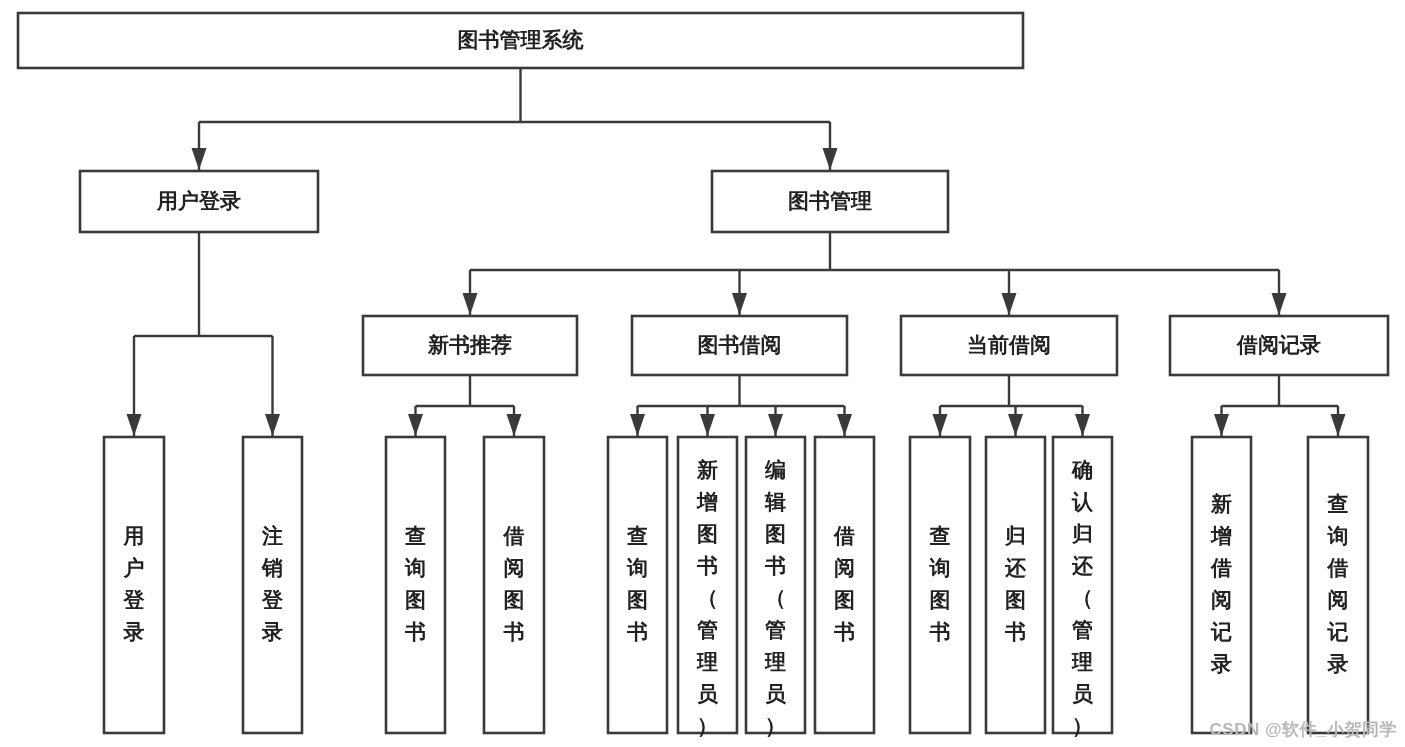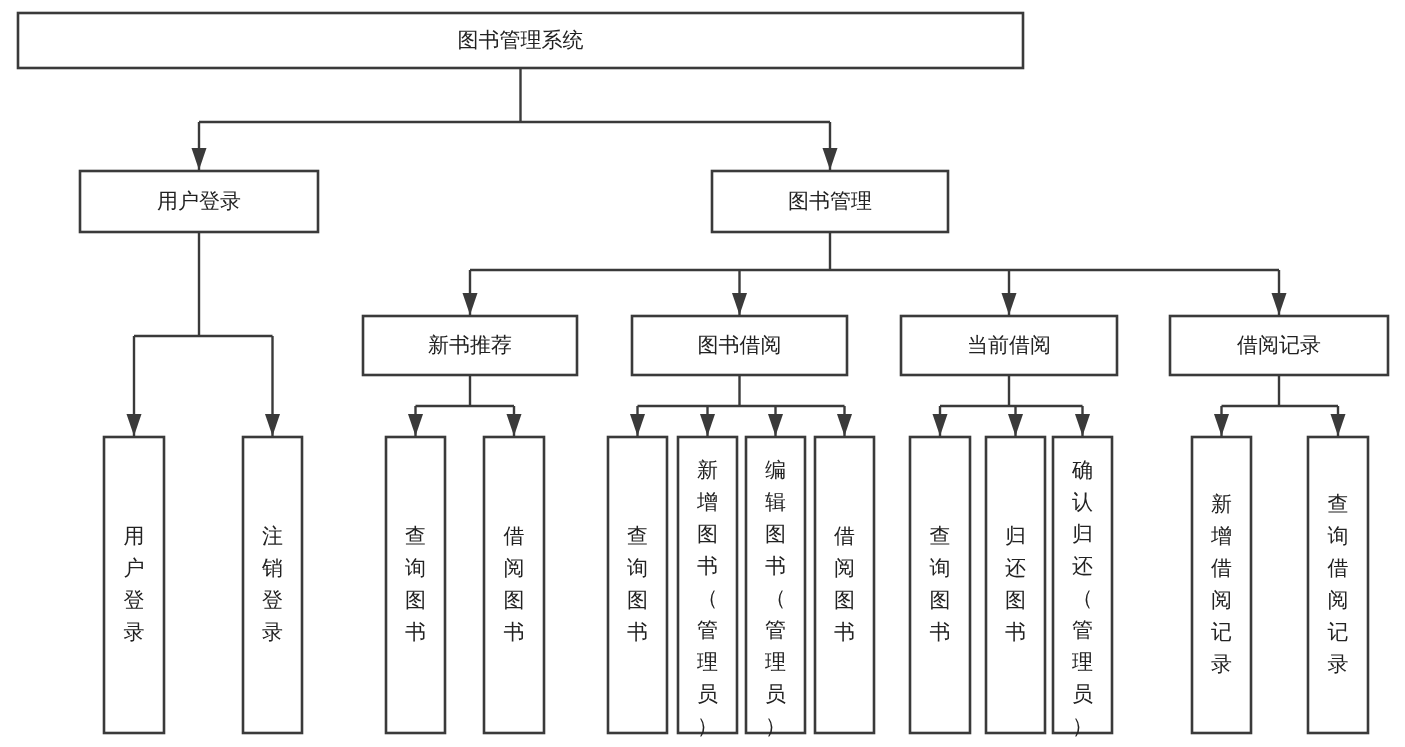--- a/index.html
+++ b/index.html
@@ -11,20 +11,21 @@
     width: 1405px;
     height: 747px;
     font-family: "Liberation Sans", "DejaVu Sans", sans-serif;
     overflow: hidden;
     position: relative;
   }
   #diagram-root {
     position: relative;
     width: 1405px;
     height: 747px;
+    font-weight: bold;
   }
   svg.flow {
     position: absolute;
     top: 0;
     left: 0;
     width: 1405px;
     height: 747px;
     display: block;
   }
   .node-rect {
@@ -198,14 +199,15 @@
           <rect x="1192" y="437" width="59" height="296" class="node-rect"></rect>
           <text x="1221.5" y="0" class="node-label" font-size="21"><tspan x="1221.5" y="505">新</tspan><tspan x="1221.5" y="537">增</tspan><tspan x="1221.5" y="569">借</tspan><tspan x="1221.5" y="601">阅</tspan><tspan x="1221.5" y="633">记</tspan><tspan x="1221.5" y="665">录</tspan></text>
         </g>
         <g>
           <rect x="1308" y="437" width="60" height="296" class="node-rect"></rect>
           <text x="1338" y="0" class="node-label" font-size="21"><tspan x="1338" y="505">查</tspan><tspan x="1338" y="537">询</tspan><tspan x="1338" y="569">借</tspan><tspan x="1338" y="601">阅</tspan><tspan x="1338" y="633">记</tspan><tspan x="1338" y="665">录</tspan></text>
         </g>
       </g>
   </svg>
 
+  <div class="watermark">CSDN @软件_小贺同学</div>
 
 </div>
 
 </body></html>

